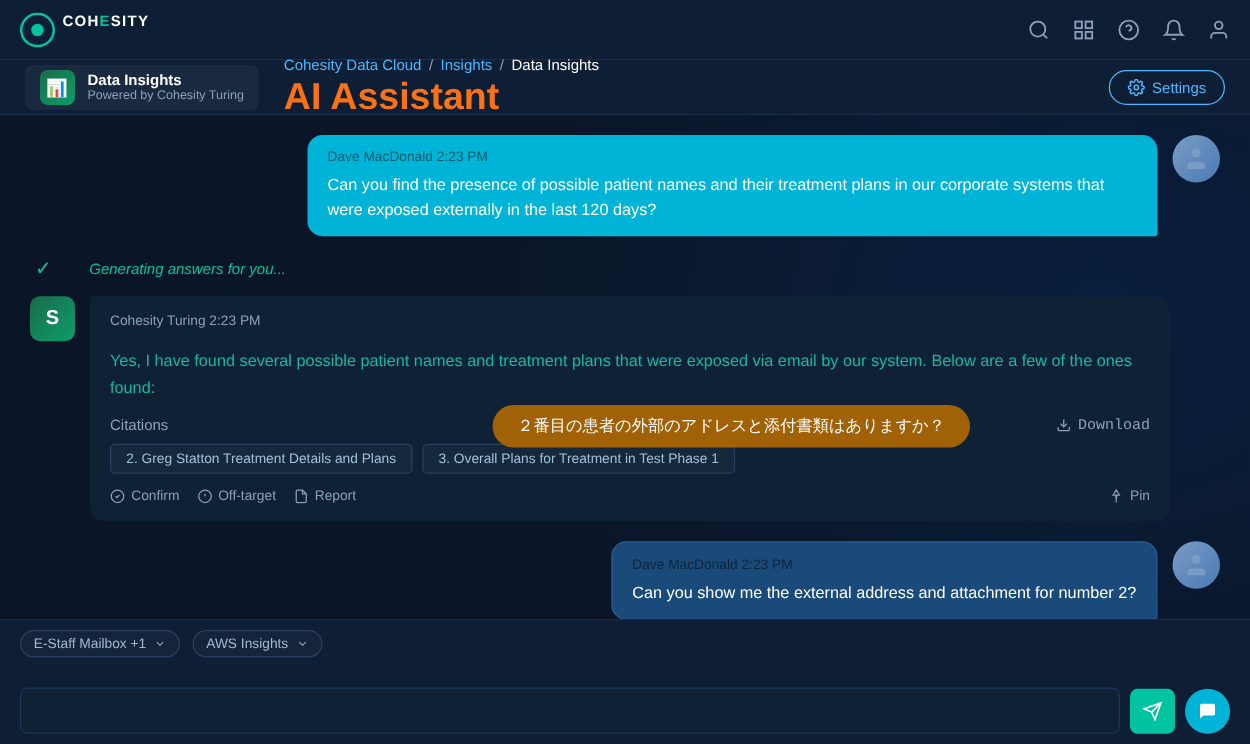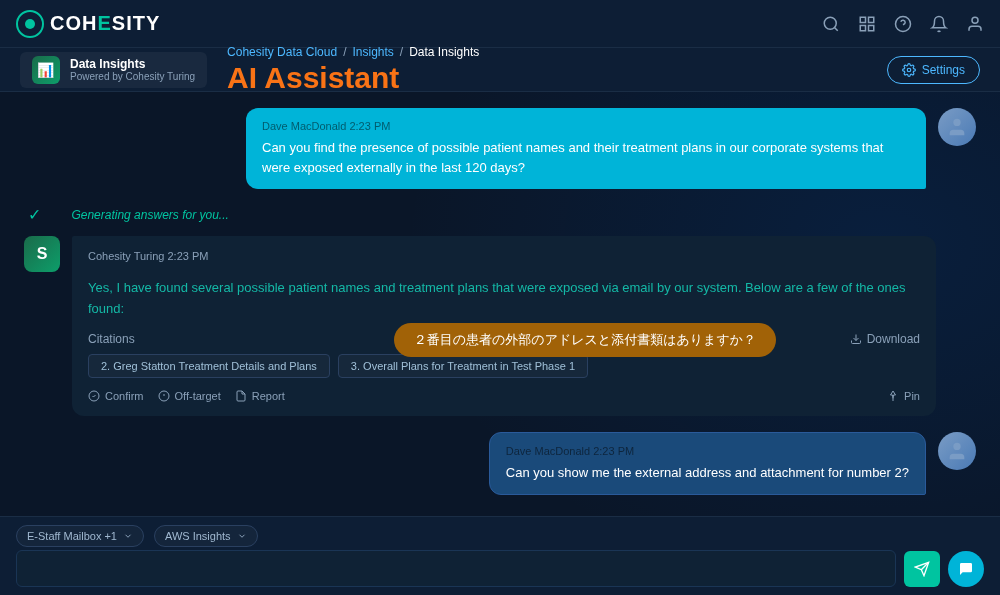--- a/index.html
+++ b/index.html
@@ -18,23 +18,23 @@
       height: 48px;
       background: #0d1e35;
       border-bottom: 1px solid #1a2d45;
       display: flex;
       align-items: center;
       justify-content: space-between;
       padding: 0 16px;
     }
     .logo {
       display: flex;
-      align-items: center;
+      align-items: flex-start;
       gap: 6px;
-      font-size: 20px;
+      font-size: 12px;
       font-weight: 700;
       color: #fff;
       letter-spacing: 1px;
     }
     .logo-icon {
       width: 28px;
       height: 28px;
     }
     .logo span.co { color: #fff; }
     .logo span.he { color: #00c4a0; }
@@ -257,20 +257,21 @@
     }
     .download-btn {
       display: flex;
       align-items: center;
       gap: 5px;
       font-size: 12px;
       color: #8aa0b8;
       cursor: pointer;
       background: none;
       border: none;
+      font-family: Liberation Mono, monospace;
     }
 
     .citations-list {
       display: flex;
       flex-wrap: wrap;
       gap: 8px;
       margin-bottom: 12px;
     }
     .citation-chip {
       padding: 5px 12px;
@@ -351,21 +352,21 @@
     .bottom-bar {
       position: absolute;
       bottom: 0;
       left: 0;
       right: 0;
       background: #0d1e35;
       border-top: 1px solid #1a2d45;
       padding: 8px 16px;
       display: flex;
       flex-direction: column;
-      gap: 3px;
+      gap: 24px;
       z-index: 20;
     }
     .source-selectors {
       display: flex;
       gap: 10px;
     }
     .source-select {
       display: flex;
       align-items: center;
       gap: 6px;

